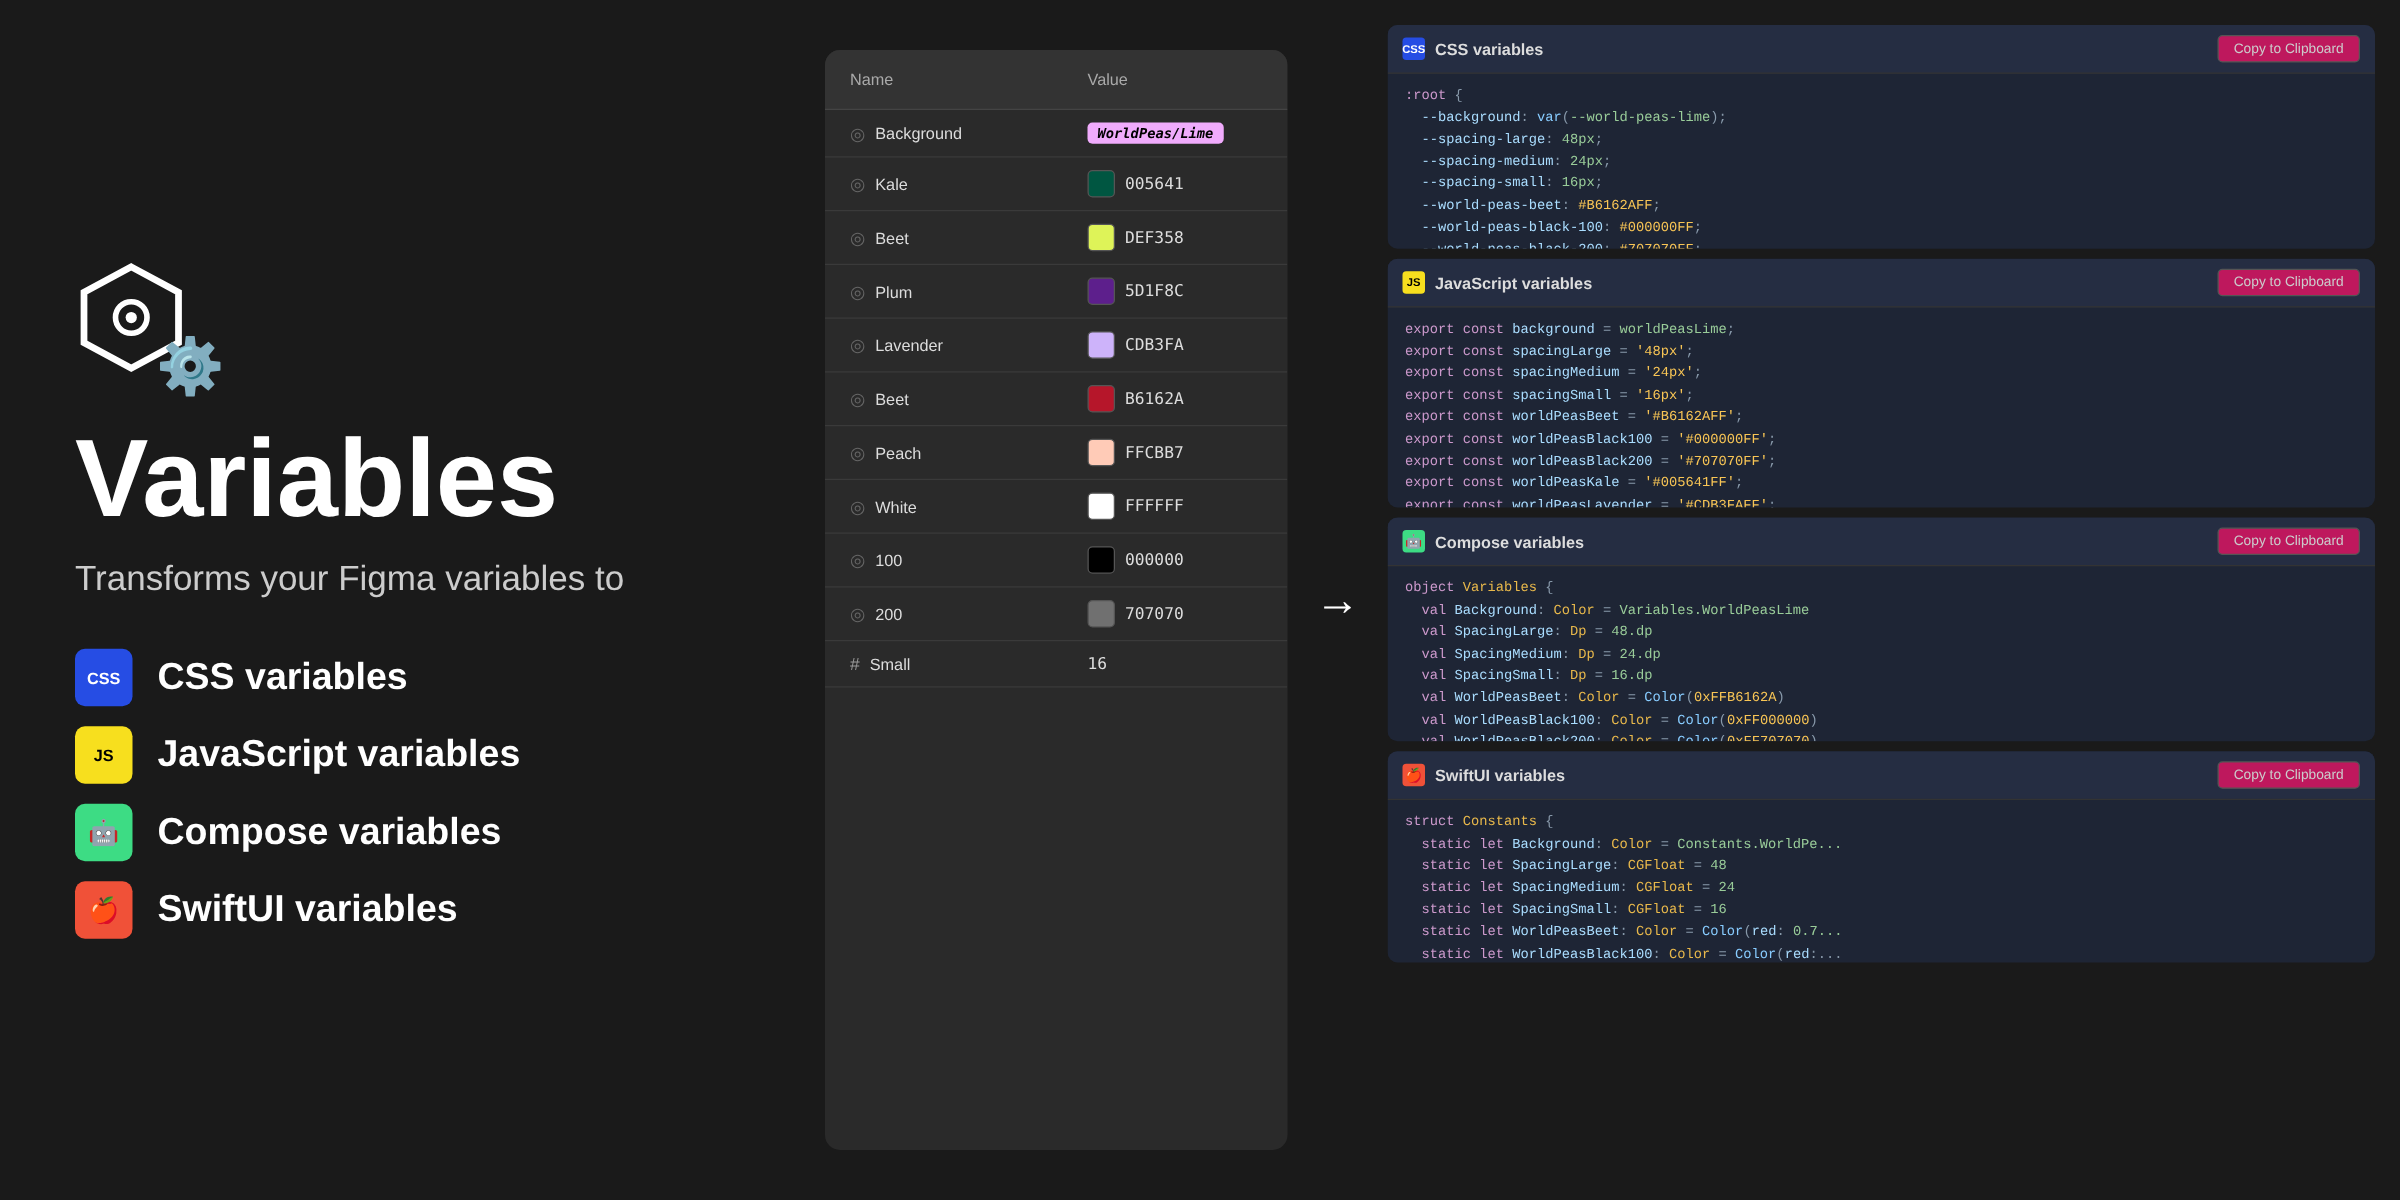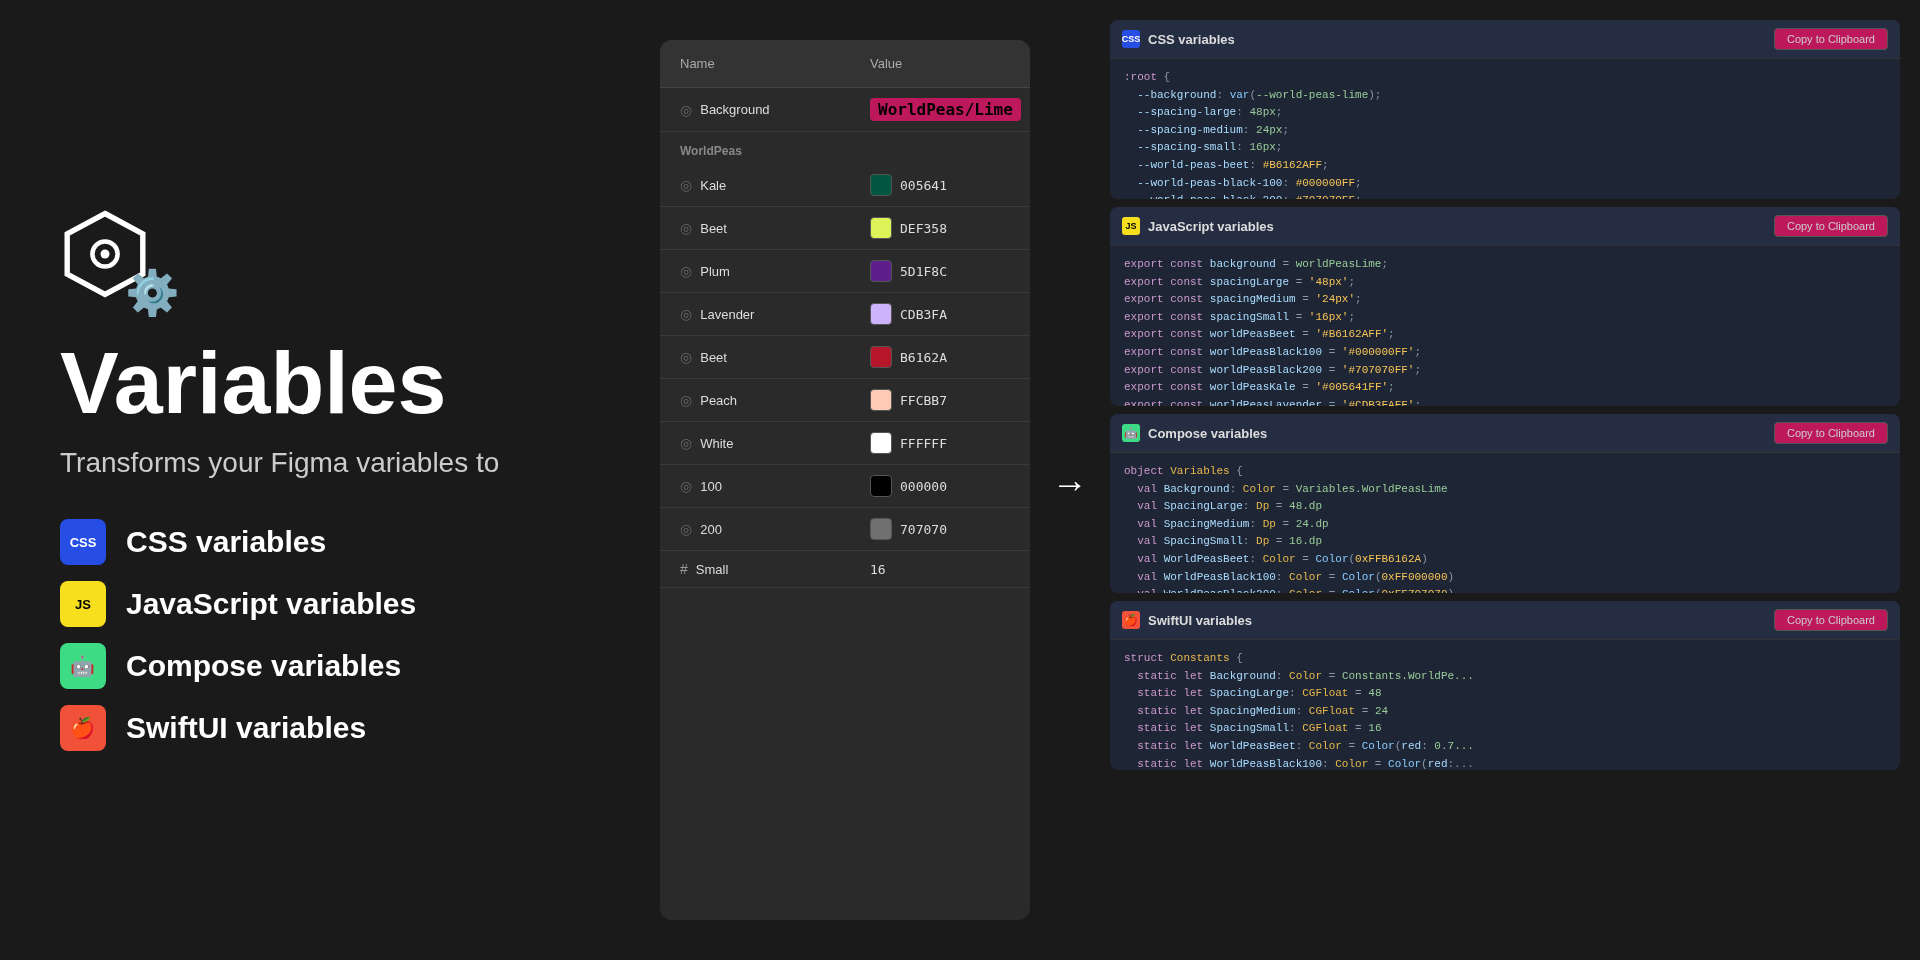--- a/index.html
+++ b/index.html
@@ -308,25 +308,24 @@
     <span class="col-value">Value</span>
   </div>
   <div class="table-body">
 
     <div class="table-row">
       <div class="row-name">
         <span class="row-icon">◎</span>
         <span>Background</span>
       </div>
       <div class="row-value">
-        <span style="background:#be185d;color:#000;padding:2px 8px;border-radius:4px;font-size:16px;font-weight:600;">WorldPeas/Lime</span>
-      </div>
-    </div>
-
-    <div class="section-label">WorldPeas</div>
+        <span style="background:#f0abfc;color:#000;padding:2px 8px;border-radius:4px;font-size:11px;font-weight:600;font-style:italic;">WorldPeas/Lime</span>
+      </div>
+    </div>
+
 
     <div class="table-row">
       <div class="row-name">
         <span class="row-icon">◎</span>
         <span>Kale</span>
       </div>
       <div class="row-value">
         <span class="color-swatch" style="background:#005641;"></span>
         <span>005641</span>
       </div>

